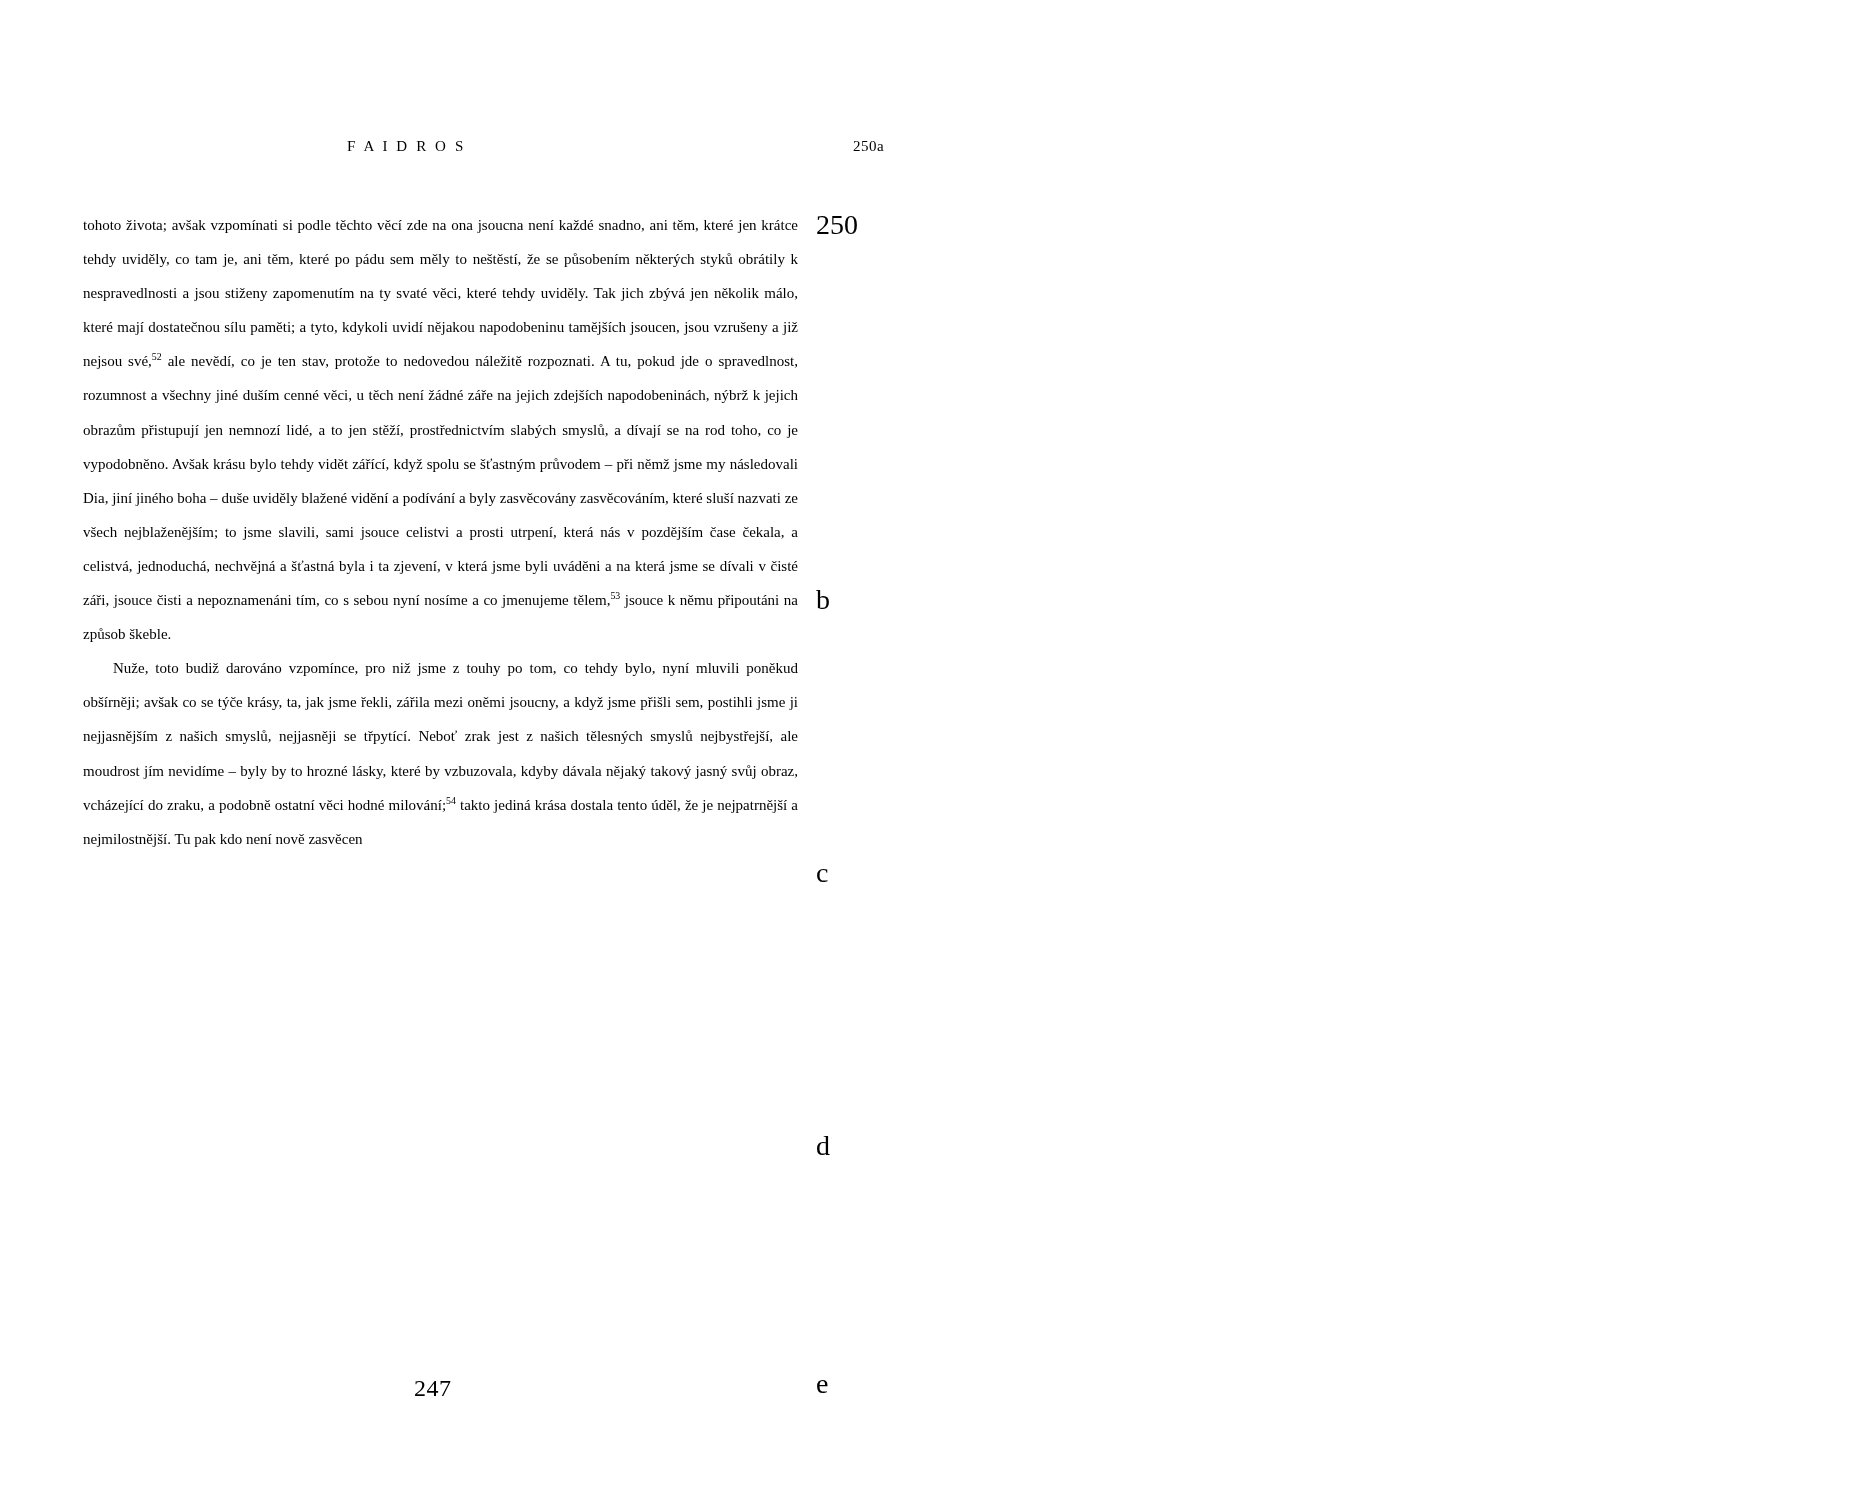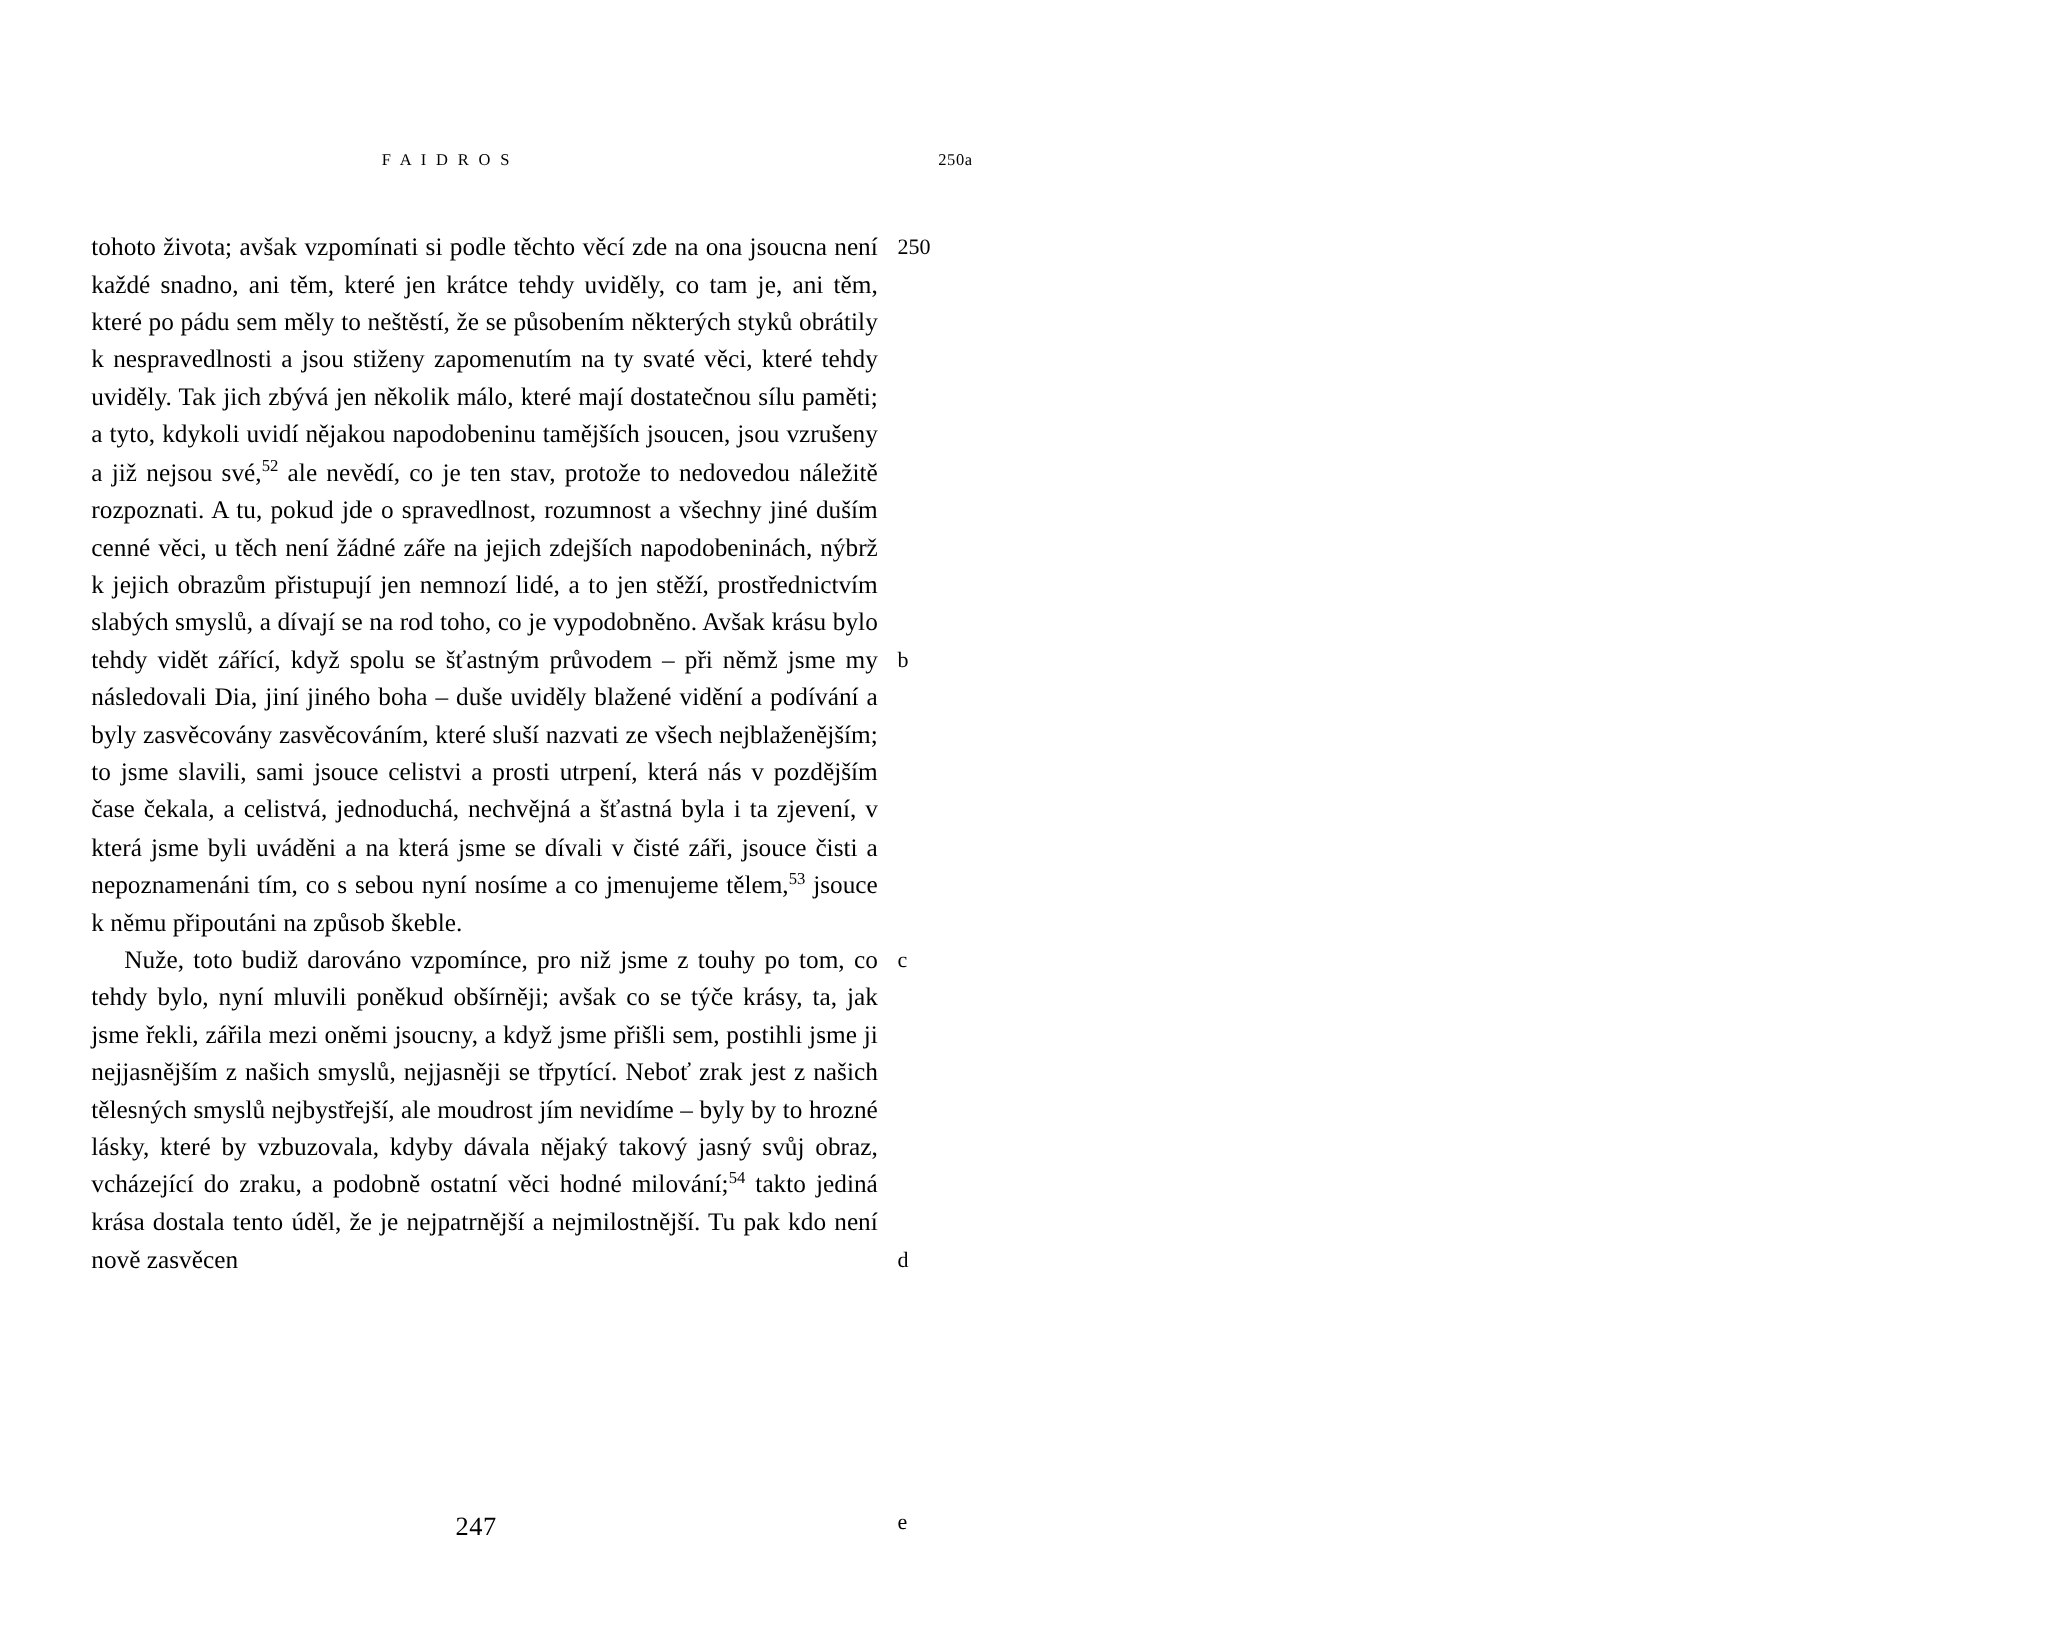--- a/index.html
+++ b/index.html
@@ -38,21 +38,21 @@
     letter-spacing: 2.6px;
     white-space: nowrap;
   }
   .runhead-title-left  { left: 347px; }
   .runhead-num-left    { left: 853px; letter-spacing: 0.5px; }
 
   
   .textblock {
     position: absolute;
     top: 208px;
-    font-size: 23px;
+    font-size: 15px;
     line-height: 34.1px;
     text-align: justify;
     text-justify: inter-word;
     hyphens: manual;
   }
   .textblock-left  { left: 83px;  width: 715px; }
 
   .textblock p {
     margin: 0;
     text-indent: 0;
@@ -62,21 +62,21 @@
   }
   sup {
     font-size: 0.66em;
     vertical-align: super;
     line-height: 0;
   }
 
   
   .marginal {
     position: absolute;
-    font-size: 20px;
+    font-size: 28px;
     line-height: 34.1px;
     white-space: nowrap;
   }
   .marg-left-col  { left: 816px; }
 
   
   .folio {
     position: absolute;
     top: 1375px;
     font-size: 24px;

